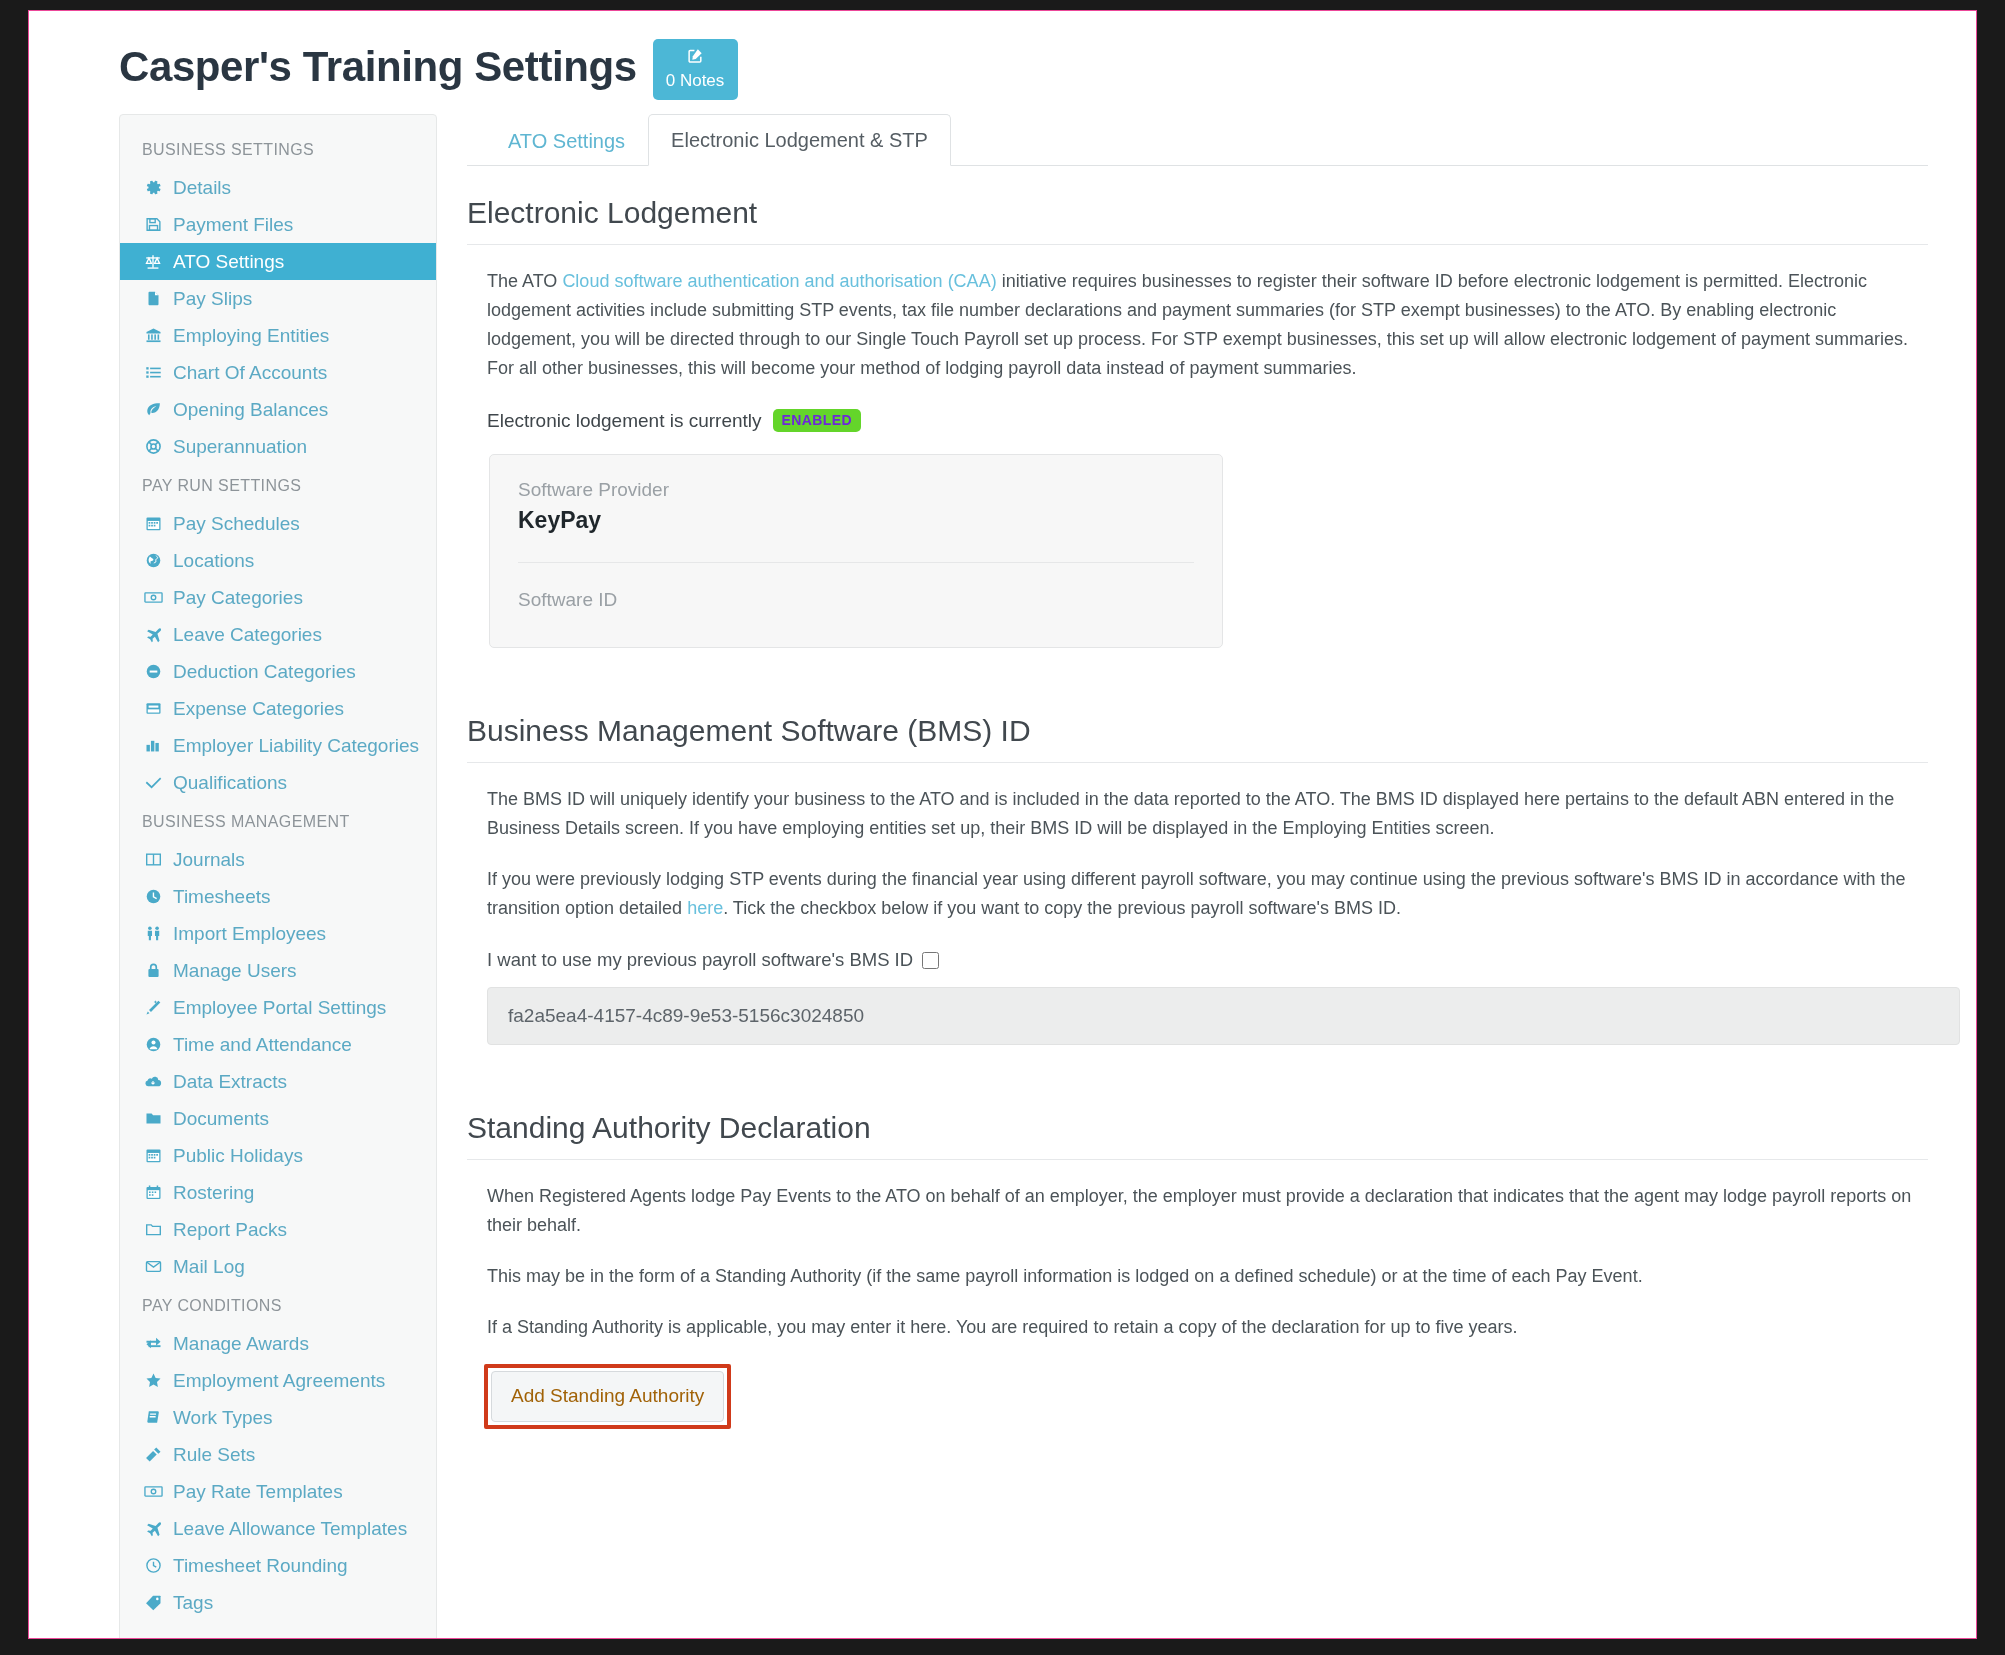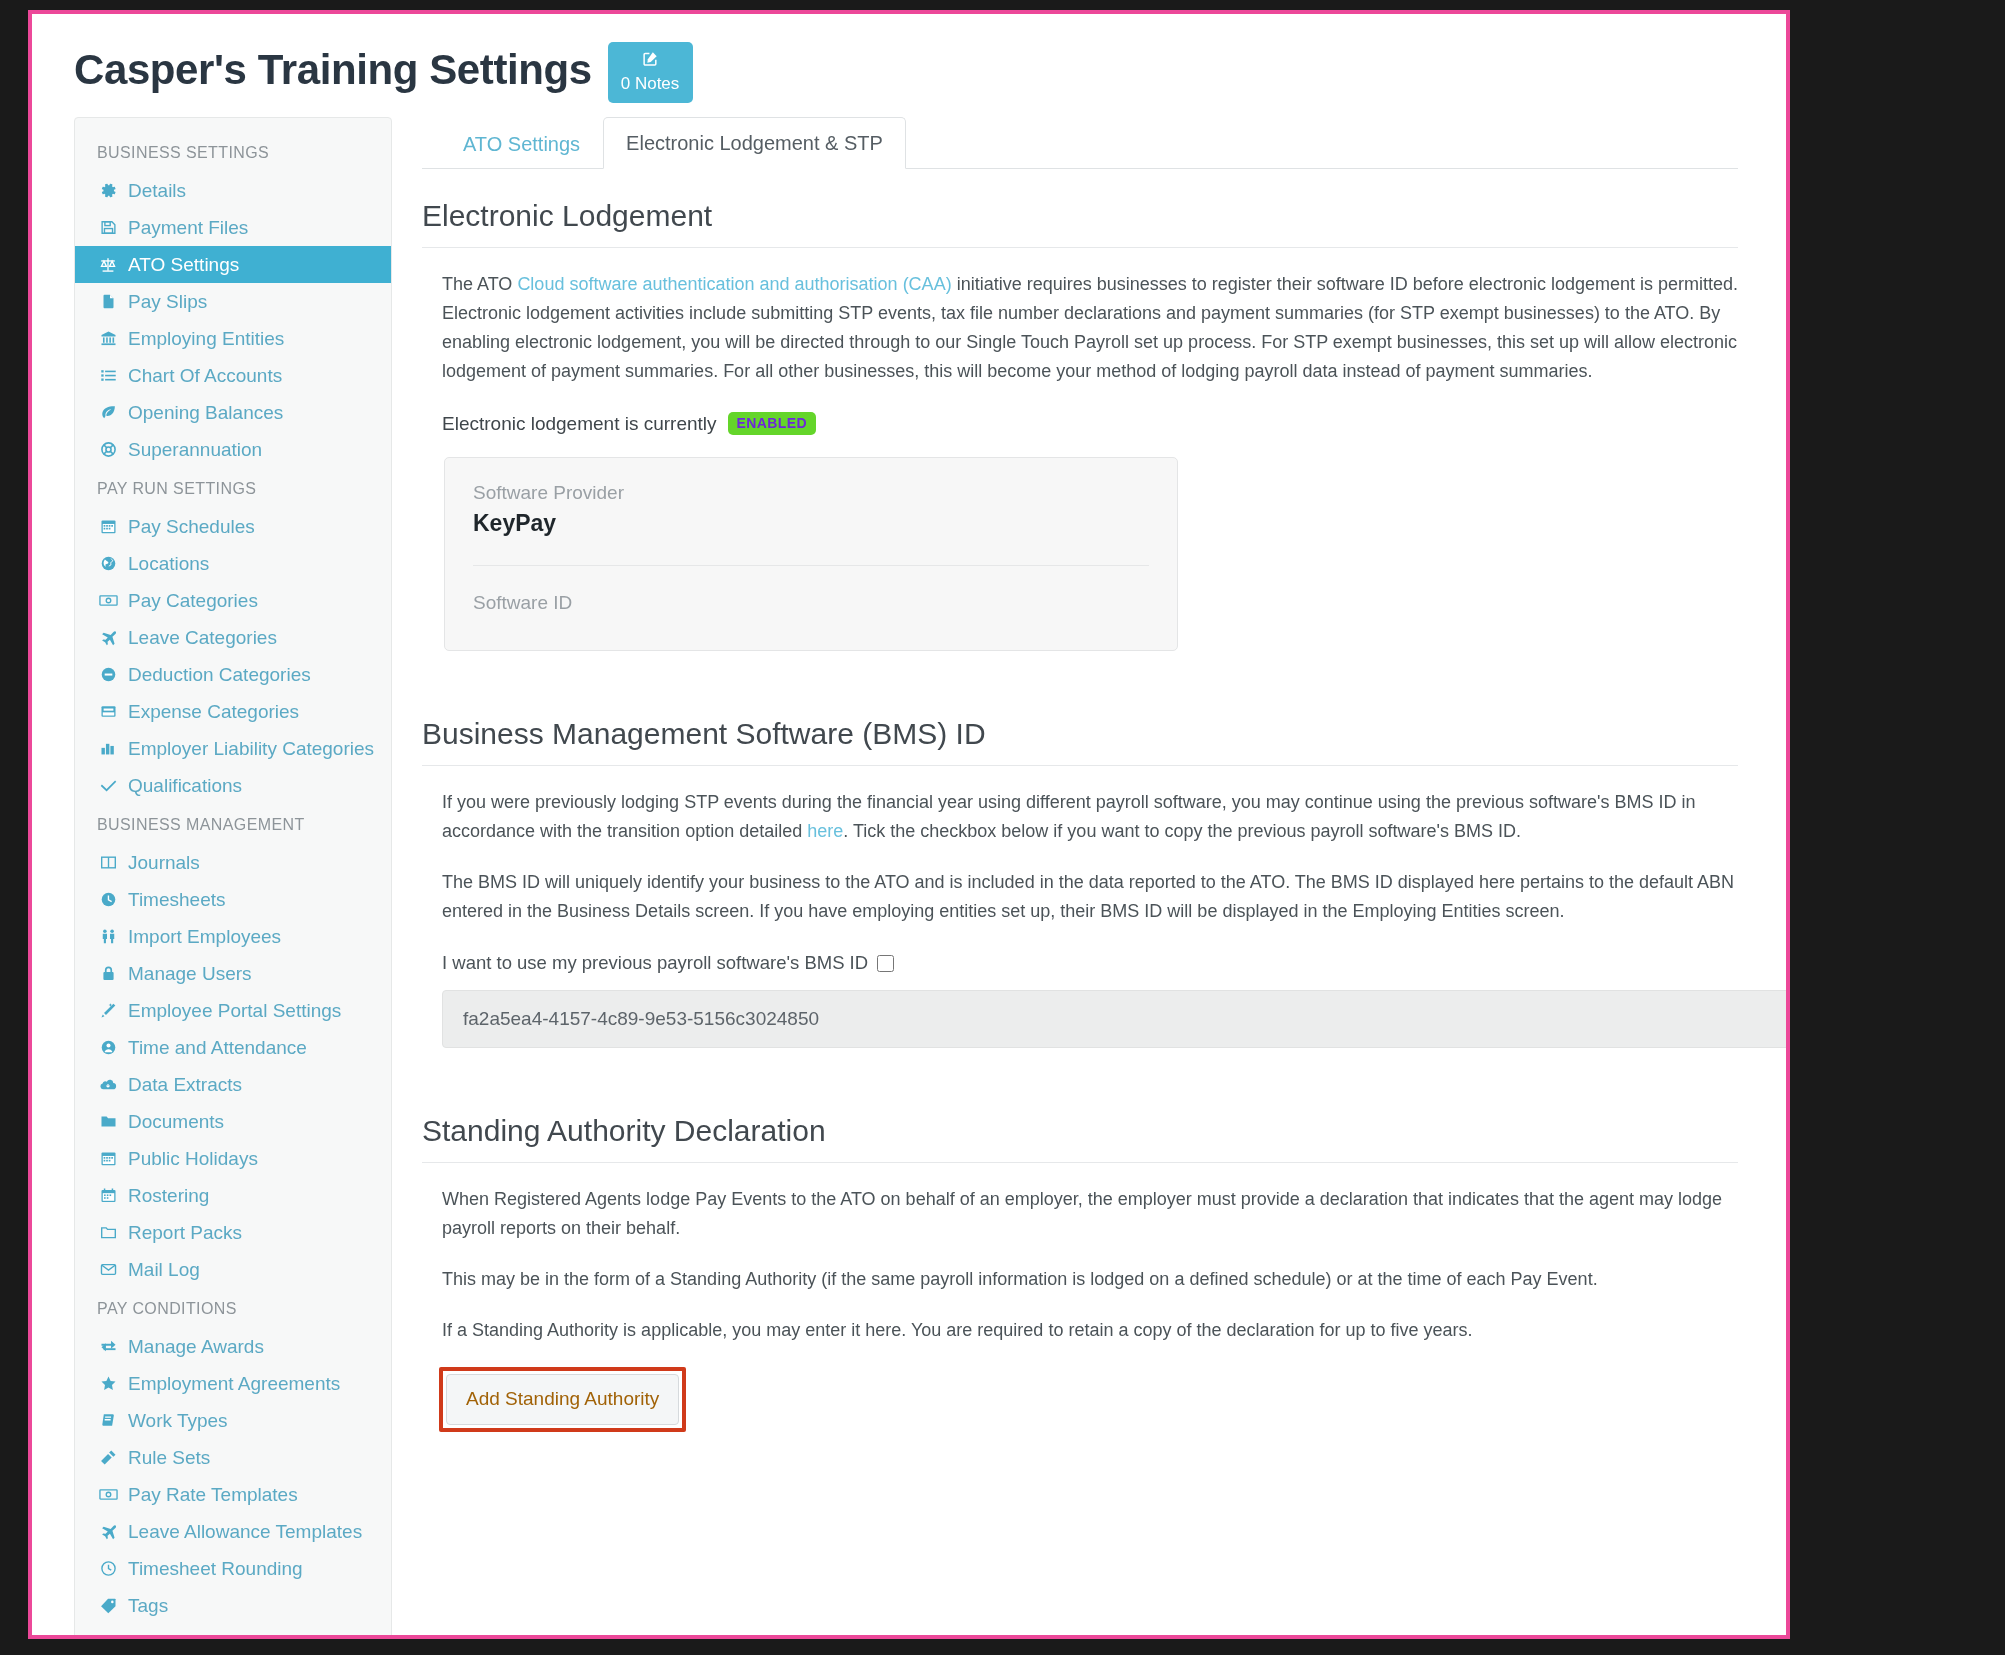--- a/index.html
+++ b/index.html
@@ -6,24 +6,25 @@
   html, body { margin:0; padding:0; }
   body {
     width: 2005px; height: 1655px;
     background: #1a1a1a;
     font-family: "Liberation Sans", sans-serif;
     overflow: hidden;
   }
   #page {
     position: absolute;
     left: 28px; top: 10px;
-    width: 1762px; height: 1629px;
+    width: 1949px; height: 1629px;
     background: #ffffff;
-    border: 4px solid #ec4899;
+    border: 1px solid #ec4899;
     overflow: hidden;
+    padding-left: 48px;
   }
   
   .page-head {
     padding: 22px 0 0 42px;
     display: flex;
     align-items: center;
     gap: 16px;
   }
   .page-title {
     font-size: 42px;
@@ -618,22 +619,22 @@
 
       <div class="sw-card">
         <div class="sw-label">Software Provider</div>
         <div class="sw-value">KeyPay</div>
         <div class="sw-div"></div>
         <div class="sw-label">Software ID</div>
       </div>
 
       
       <h2 class="sect-title spaced">Business Management Software (BMS) ID</h2>
+      <p class="para">The BMS ID will uniquely identify your business to the ATO and is included in the data reported to the ATO. The BMS ID displayed here pertains to the default ABN entered in the Business Details screen. If you have employing entities set up, their BMS ID will be displayed in the Employing Entities screen.</p>
       <p class="para"><span>If you were previously lodging STP events during the financial year using different payroll software, you may continue using the previous software's BMS ID in accordance with the transition option detailed </span><span class="lnk">here</span><span>. Tick the checkbox below if you want to copy the previous payroll software's BMS ID.</span></p>
-      <p class="para">The BMS ID will uniquely identify your business to the ATO and is included in the data reported to the ATO. The BMS ID displayed here pertains to the default ABN entered in the Business Details screen. If you have employing entities set up, their BMS ID will be displayed in the Employing Entities screen.</p>
 
       <label class="checkline">
         <span>I want to use my previous payroll software's BMS ID</span>
         <input type="checkbox" style="">
       </label>
 
       <div class="readonly-field">
         <span>fa2a5ea4-4157-4c89-9e53-5156c3024850</span>
       </div>
 

